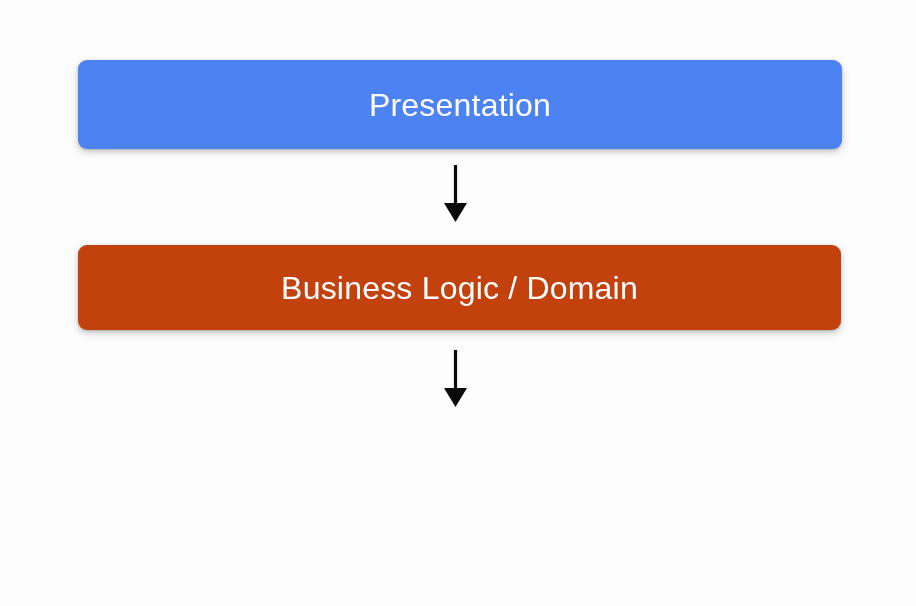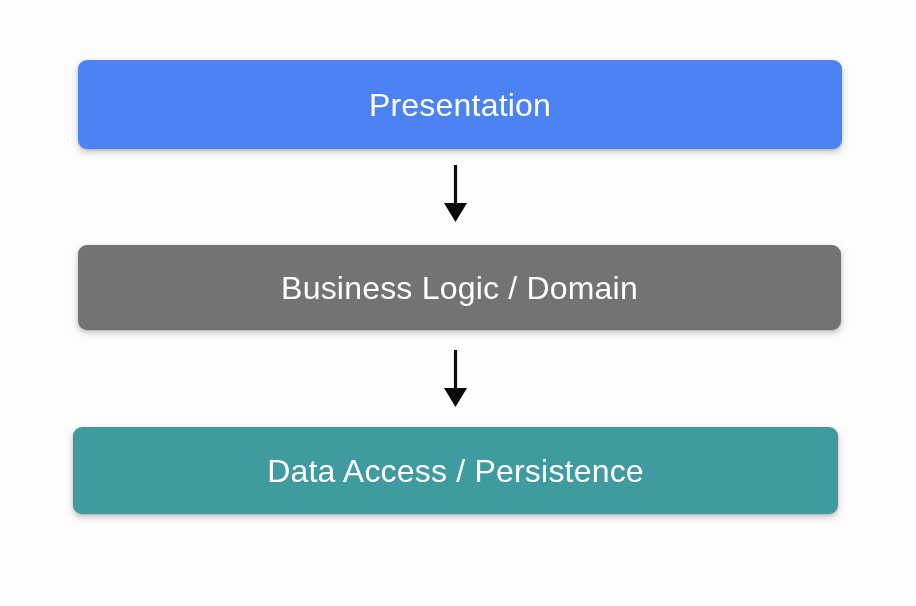--- a/index.html
+++ b/index.html
@@ -87,26 +87,23 @@
 
   <div class="layer-box" id="node-presentation" style="background:#4d82f3;">
     <span class="layer-label">Presentation</span>
   </div>
 
   <svg class="connector" width="916" height="606" viewBox="0 0 916 606" aria-hidden="true">
     <line class="connector-line" x1="455.5" y1="165" x2="455.5" y2="206"></line>
     <polygon class="connector-head" points="455.5,222 444,203 467,203"></polygon>
   </svg>
 
-  <div class="layer-box" id="node-business-logic" style="background:#737373;">
+  <div class="layer-box" id="node-business-logic" style="background:#c2410c;">
     <span class="layer-label">Business Logic / Domain</span>
   </div>
 
   <svg class="connector" width="916" height="606" viewBox="0 0 916 606" aria-hidden="true">
     <line class="connector-line" x1="455.5" y1="350" x2="455.5" y2="391"></line>
     <polygon class="connector-head" points="455.5,407 444,388 467,388"></polygon>
   </svg>
 
-  <div class="layer-box" id="node-data-access" style="background:#3f9ba0;">
-    <span class="layer-label">Data Access / Persistence</span>
-  </div>
 
 </div>
 
 </body></html>

